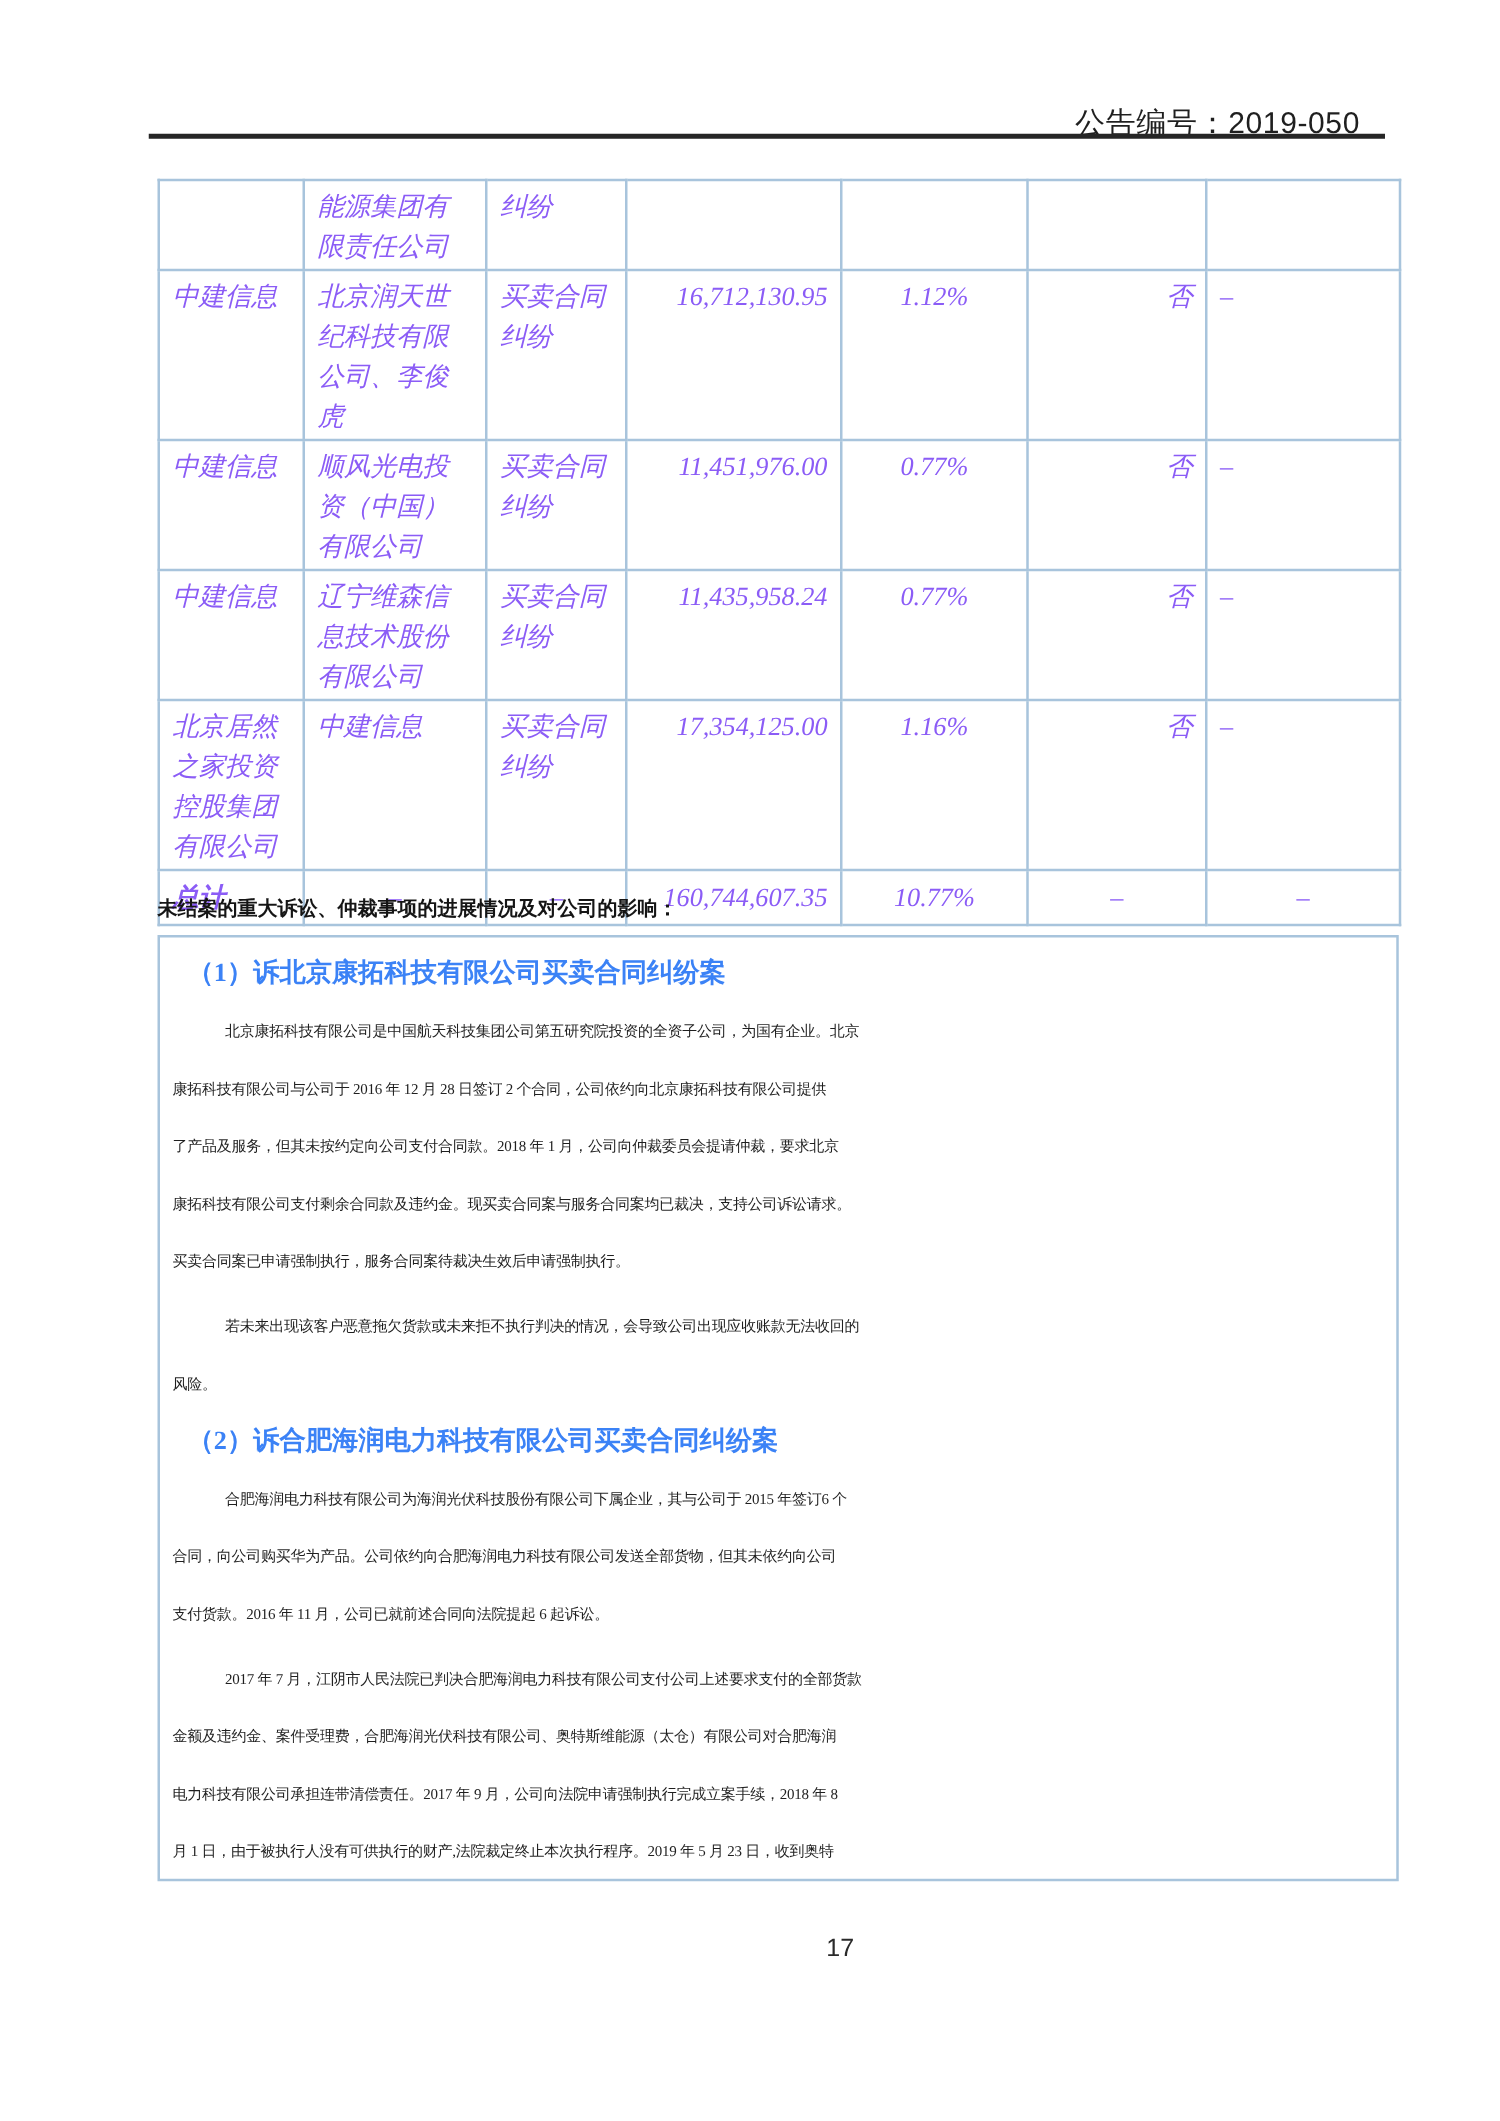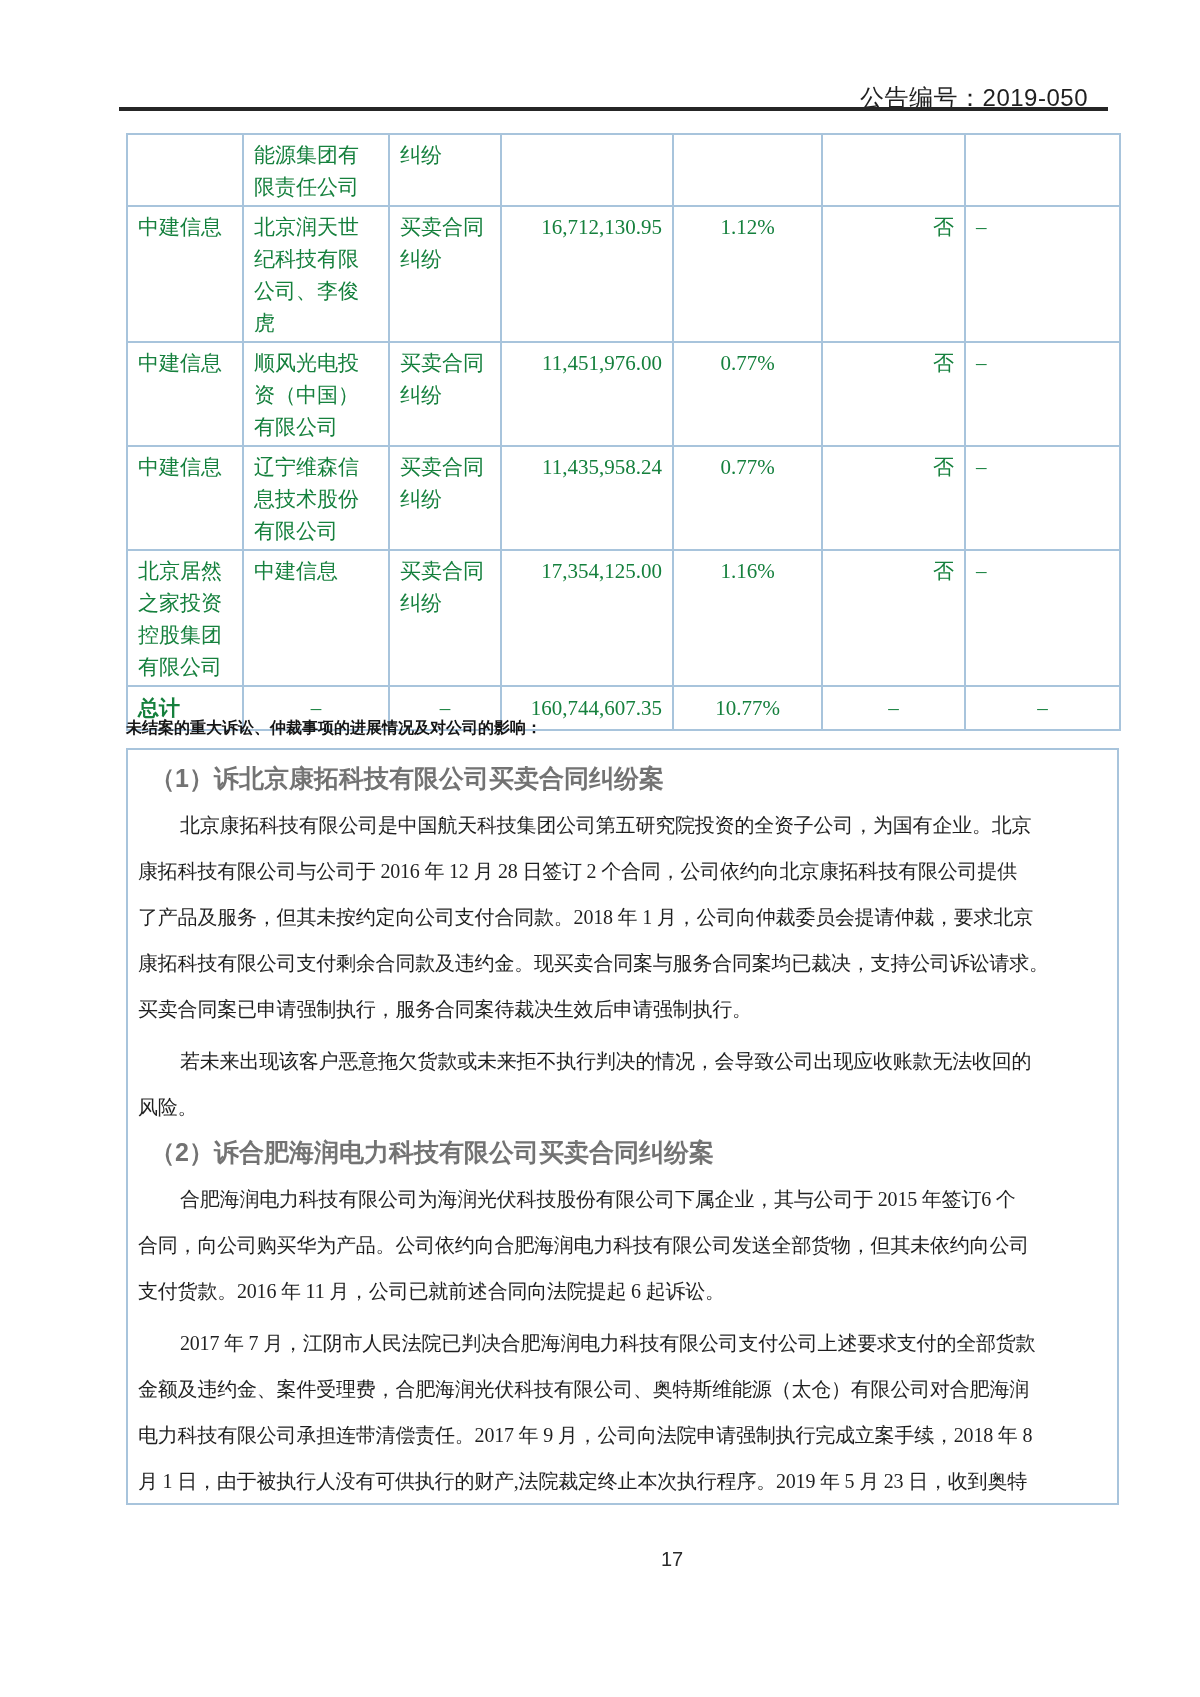--- a/index.html
+++ b/index.html
@@ -15,23 +15,23 @@
   .doc-number{
     position:absolute;top:82px;right:112px;
     font-family:"Liberation Sans","DejaVu Sans",sans-serif;
     font-size:24px;color:#1f1f1f;letter-spacing:0.5px;
   }
   .header-rule{
     position:absolute;left:119px;top:107px;width:989px;height:4px;
     background:#262626;
   }
   table.litigation{
-    position:absolute;left:126px;top:133px;width:993px;
+    position:absolute;left:126px;top:143px;width:993px;
     border-collapse:collapse;table-layout:fixed;
-    font-size:21px;color:#15803d;
+    font-size:21px;color:#8b5cf6;font-style:italic;
   }
   table.litigation td{
     border:2px solid #a8c4dc;
     vertical-align:top;
     padding:4px 10px 2px 10px;
     line-height:32px;
     white-space:pre-line;
     overflow:hidden;
   }
   td.c1{padding-left:7px;}
@@ -49,26 +49,26 @@
     font-weight:700;font-size:16px;line-height:28px;color:#151515;
   }
   .case-box{
     position:absolute;left:126px;top:748px;width:993px;height:757px;
     box-sizing:border-box;
     border:2px solid #a8c4dc;
     padding:6px 10px 0 10px;
     background:#ffffff;
   }
   .case-title{
-    font-family:Liberation Sans, sans-serif;
-    font-weight:700;font-size:25px;line-height:40px;
-    margin:2px 0 2px 12px;color:#737373;
+    font-family:Liberation Serif, serif;
+    font-weight:700;font-size:21px;line-height:40px;
+    margin:2px 0 2px 12px;color:#3b82f6;
   }
   .case-para{
-    font-size:20px;line-height:46px;
+    font-size:12px;line-height:46px;
     letter-spacing:-0.2px;
     margin:4px 0 0 0;
     text-indent:42px;
     white-space:pre-line;
     color:#1f1f1f;
   }
   .case-para.p-last{margin-top:6px;}
   .page-number{
     position:absolute;left:661px;top:1548px;width:44px;
     text-align:left;

